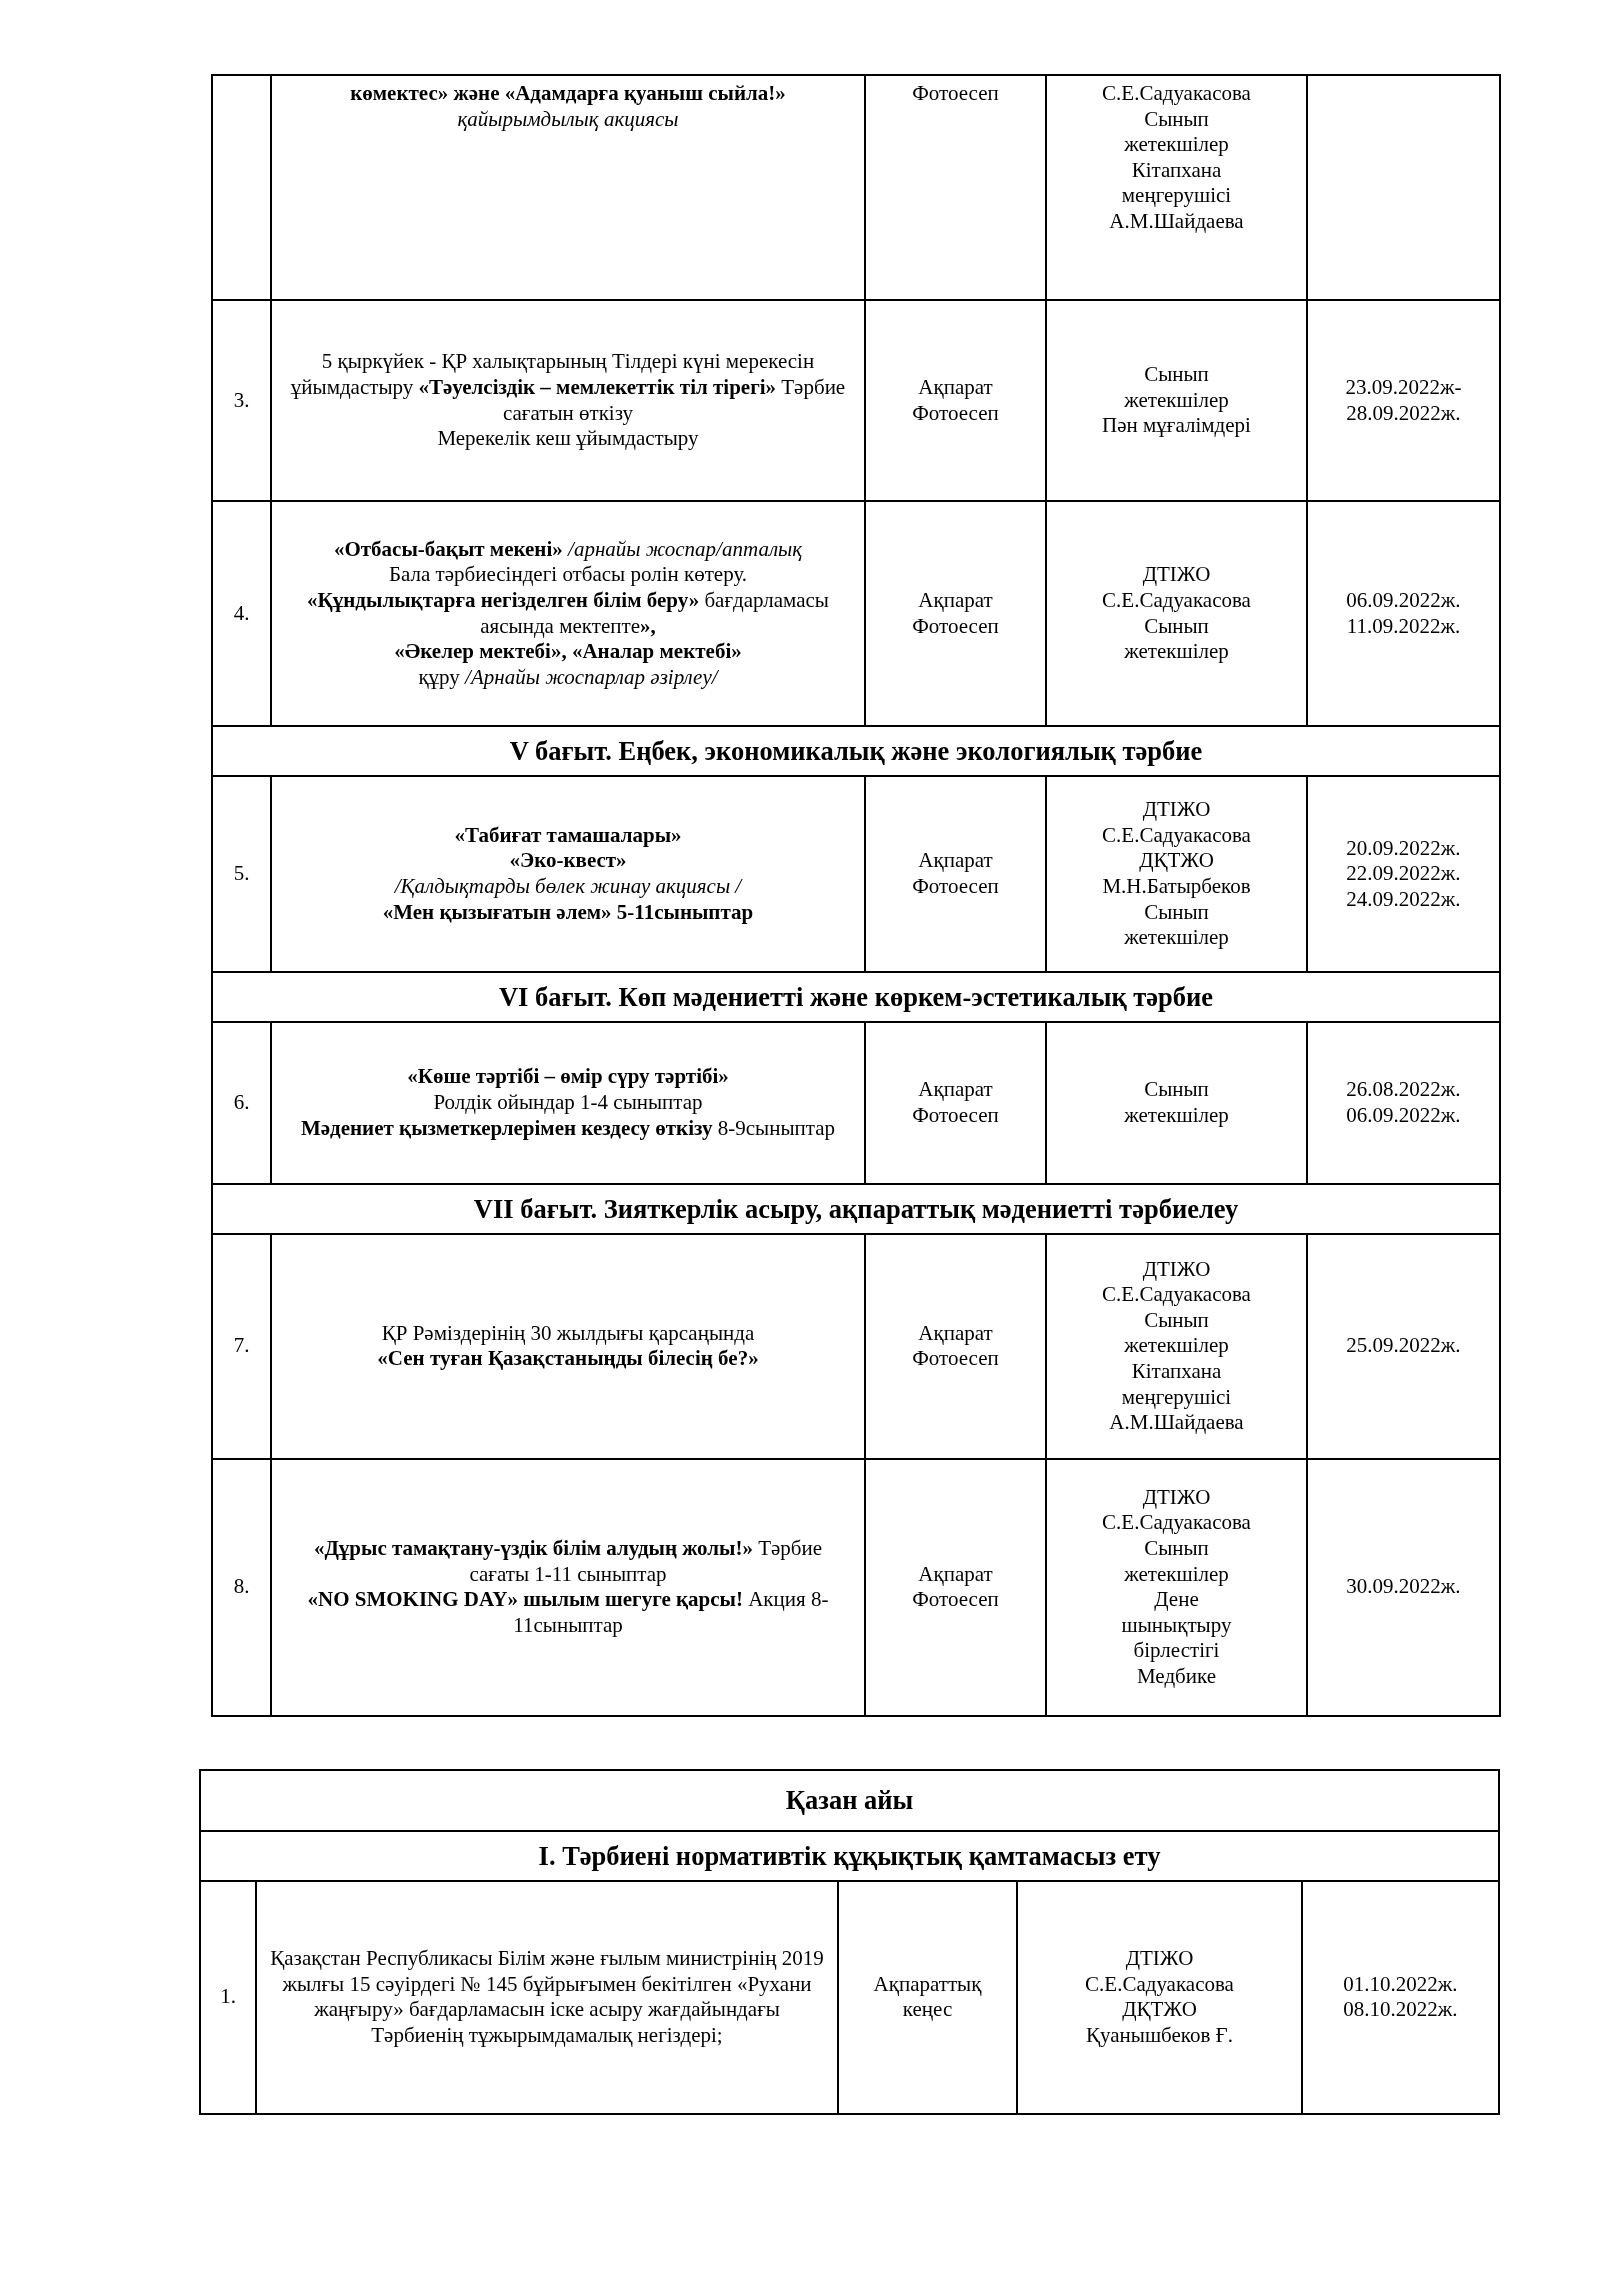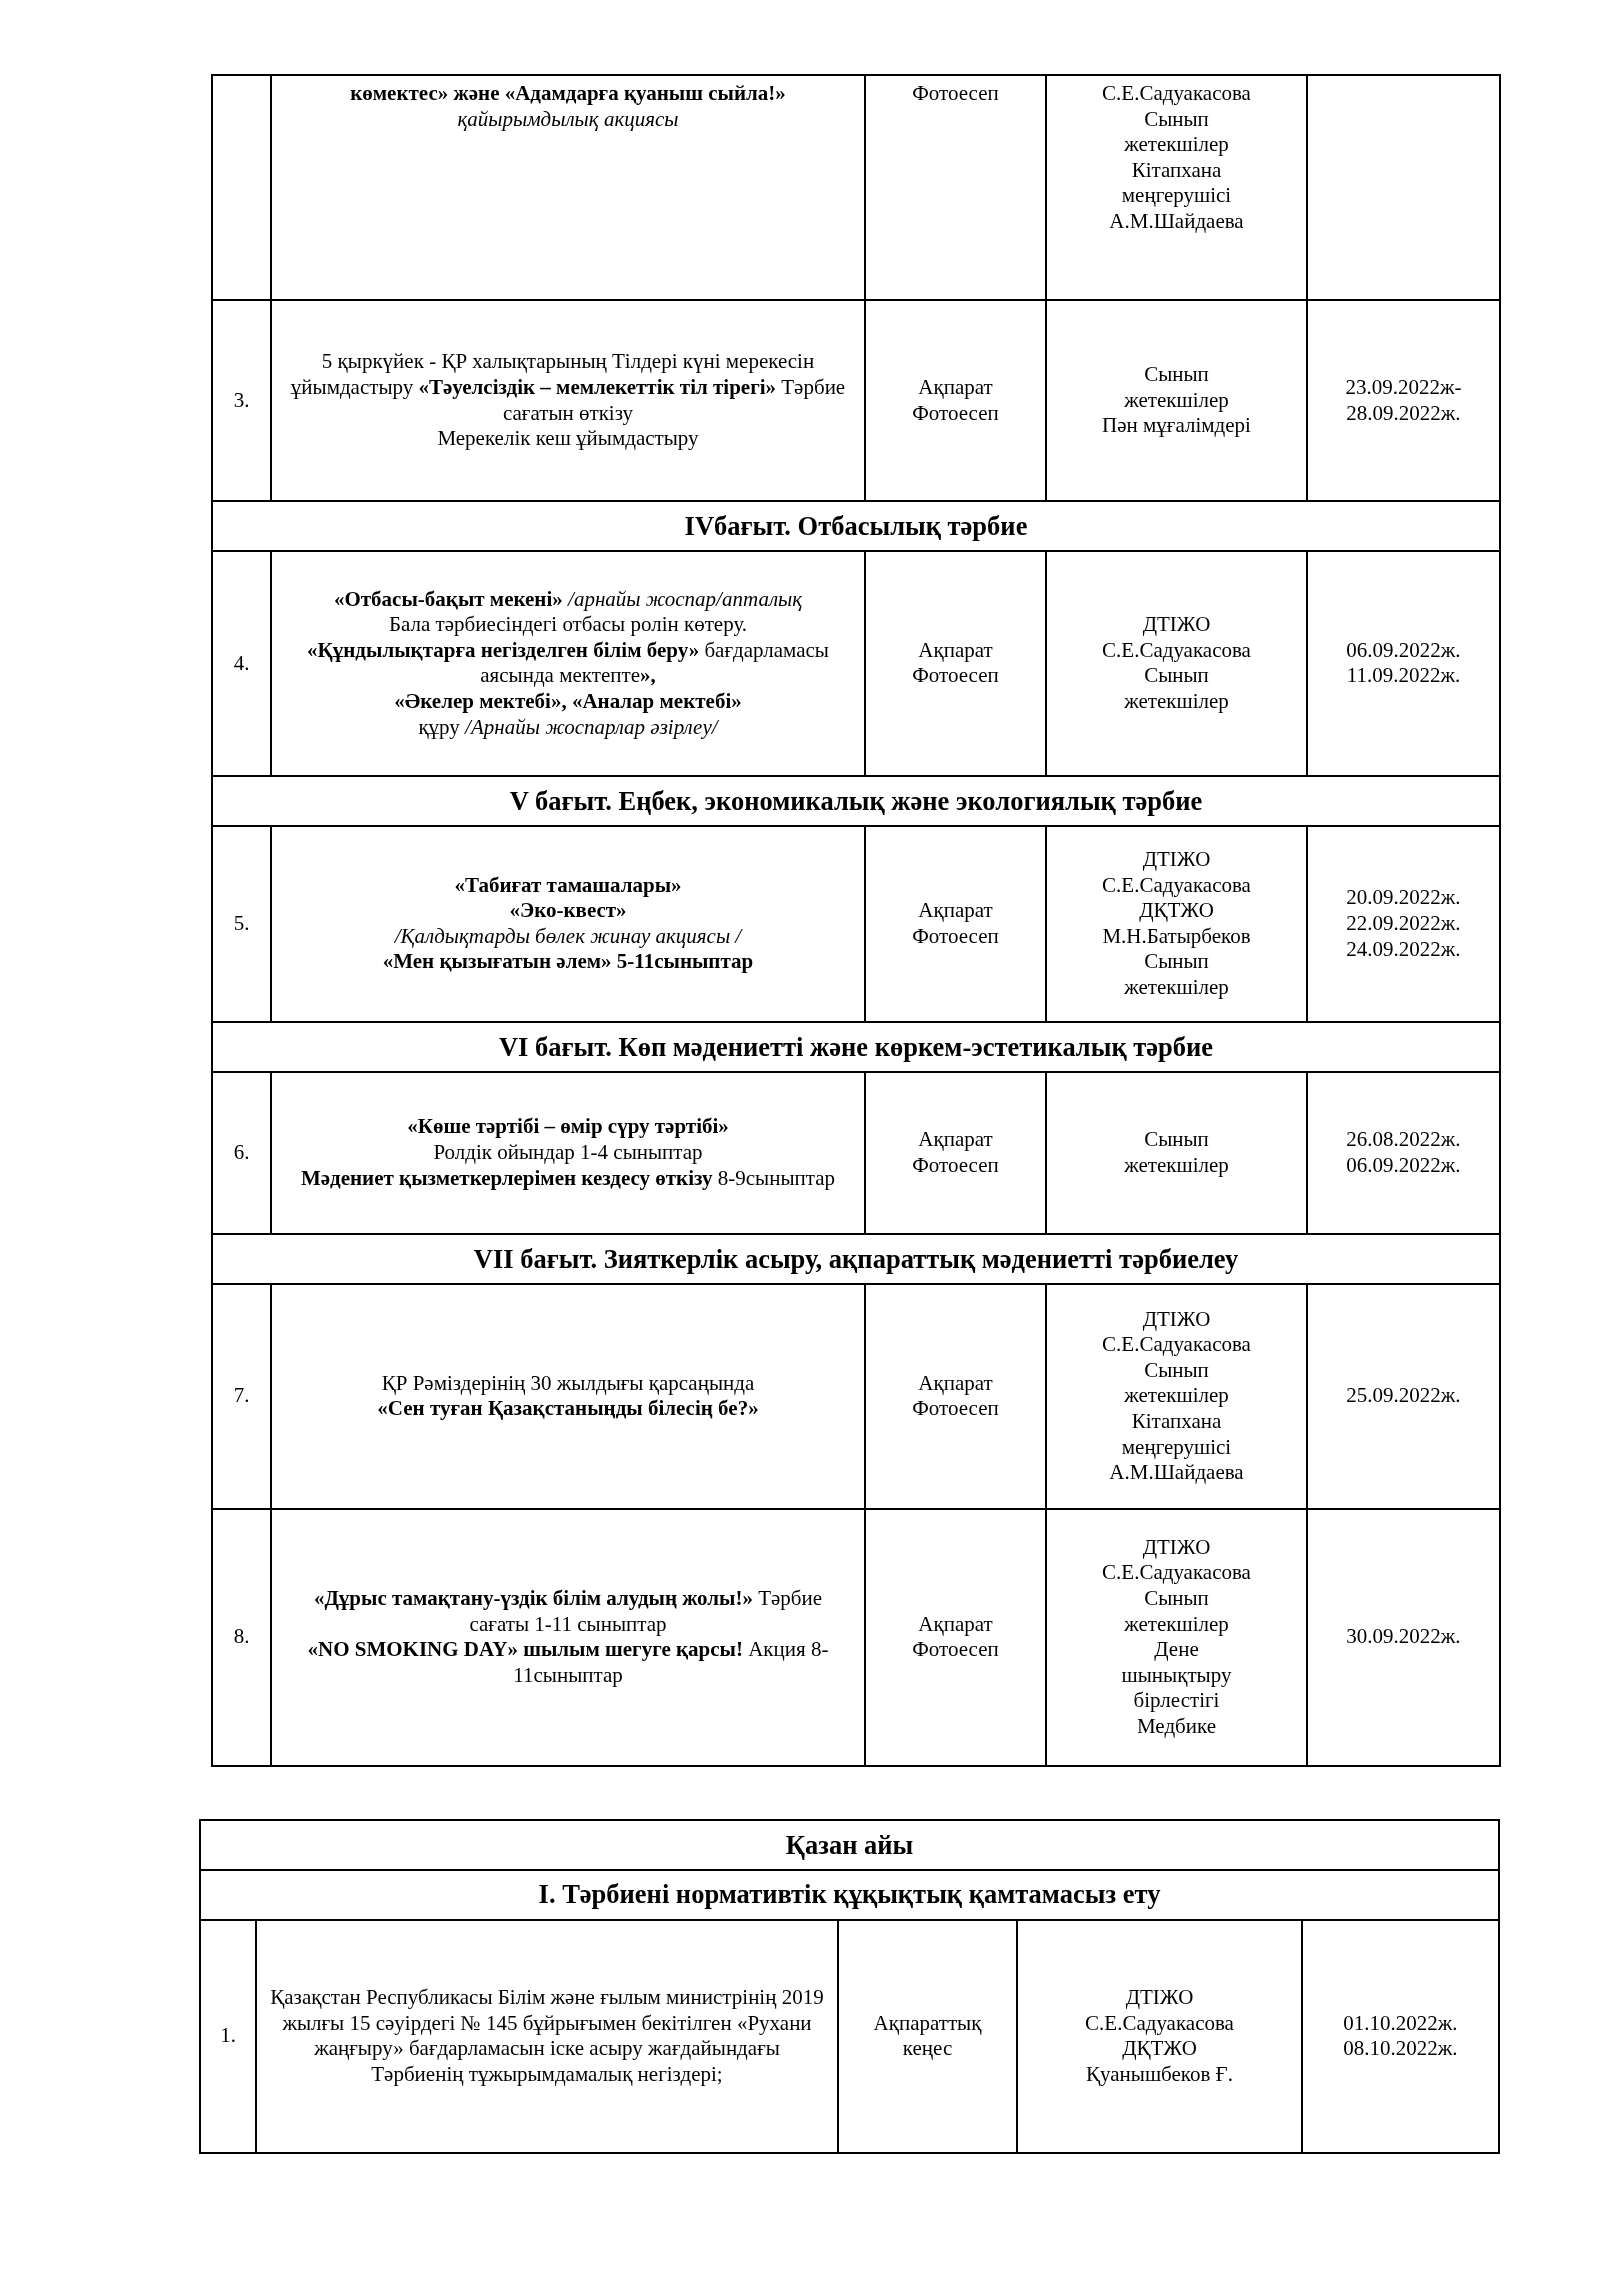--- a/index.html
+++ b/index.html
@@ -76,23 +76,20 @@
 Мерекелік кеш ұйымдастыру</span></td>
         <td>Ақпарат
 Фотоесеп</td>
         <td>Сынып
 жетекшілер
 Пән мұғалімдері</td>
         <td>23.09.2022ж-
 28.09.2022ж.</td>
       </tr>
 
-      <tr class="heading" style="height:49px">
-        <td colspan="5">IVбағыт. Отбасылық тәрбие</td>
-      </tr>
       <tr style="height:225px">
         <td>4.</td>
         <td><span class="b">«Отбасы-бақыт мекені»</span><span class="i"> /арнайы жоспар/апталық
 </span><span>Бала тәрбиесіндегі отбасы ролін көтеру.
 </span><span class="b">«Құндылықтарға негізделген білім беру»</span><span> бағдарламасы аясында мектепте</span><span class="b">»,
 «Әкелер мектебі», «Аналар мектебі»</span><span>
 құру </span><span class="i">/Арнайы жоспарлар әзірлеу/</span></td>
         <td>Ақпарат
 Фотоесеп</td>
         <td>ДТІЖО
@@ -181,21 +178,21 @@
 
   <table class="plan t2">
     <colgroup>
       <col style="width:56px">
         <col style="width:582px">
         <col style="width:179px">
         <col style="width:285px">
         <col style="width:197px">
     </colgroup>
     <tbody>
-      <tr class="heading" style="height:50px">
+      <tr class="heading" style="height:61px">
         <td colspan="5">Қазан айы</td>
       </tr>
       <tr class="heading" style="height:49px">
         <td colspan="5">І. Тәрбиені нормативтік құқықтық қамтамасыз ету</td>
       </tr>
       <tr style="height:233px">
         <td>1.</td>
         <td><span>Қазақстан Республикасы Білім және ғылым министрінің 2019 жылғы 15 сәуірдегі № 145 бұйрығымен бекітілген «Рухани жаңғыру» бағдарламасын іске асыру жағдайындағы Тәрбиенің тұжырымдамалық негіздері;</span></td>
         <td>Ақпараттық
 кеңес</td>

